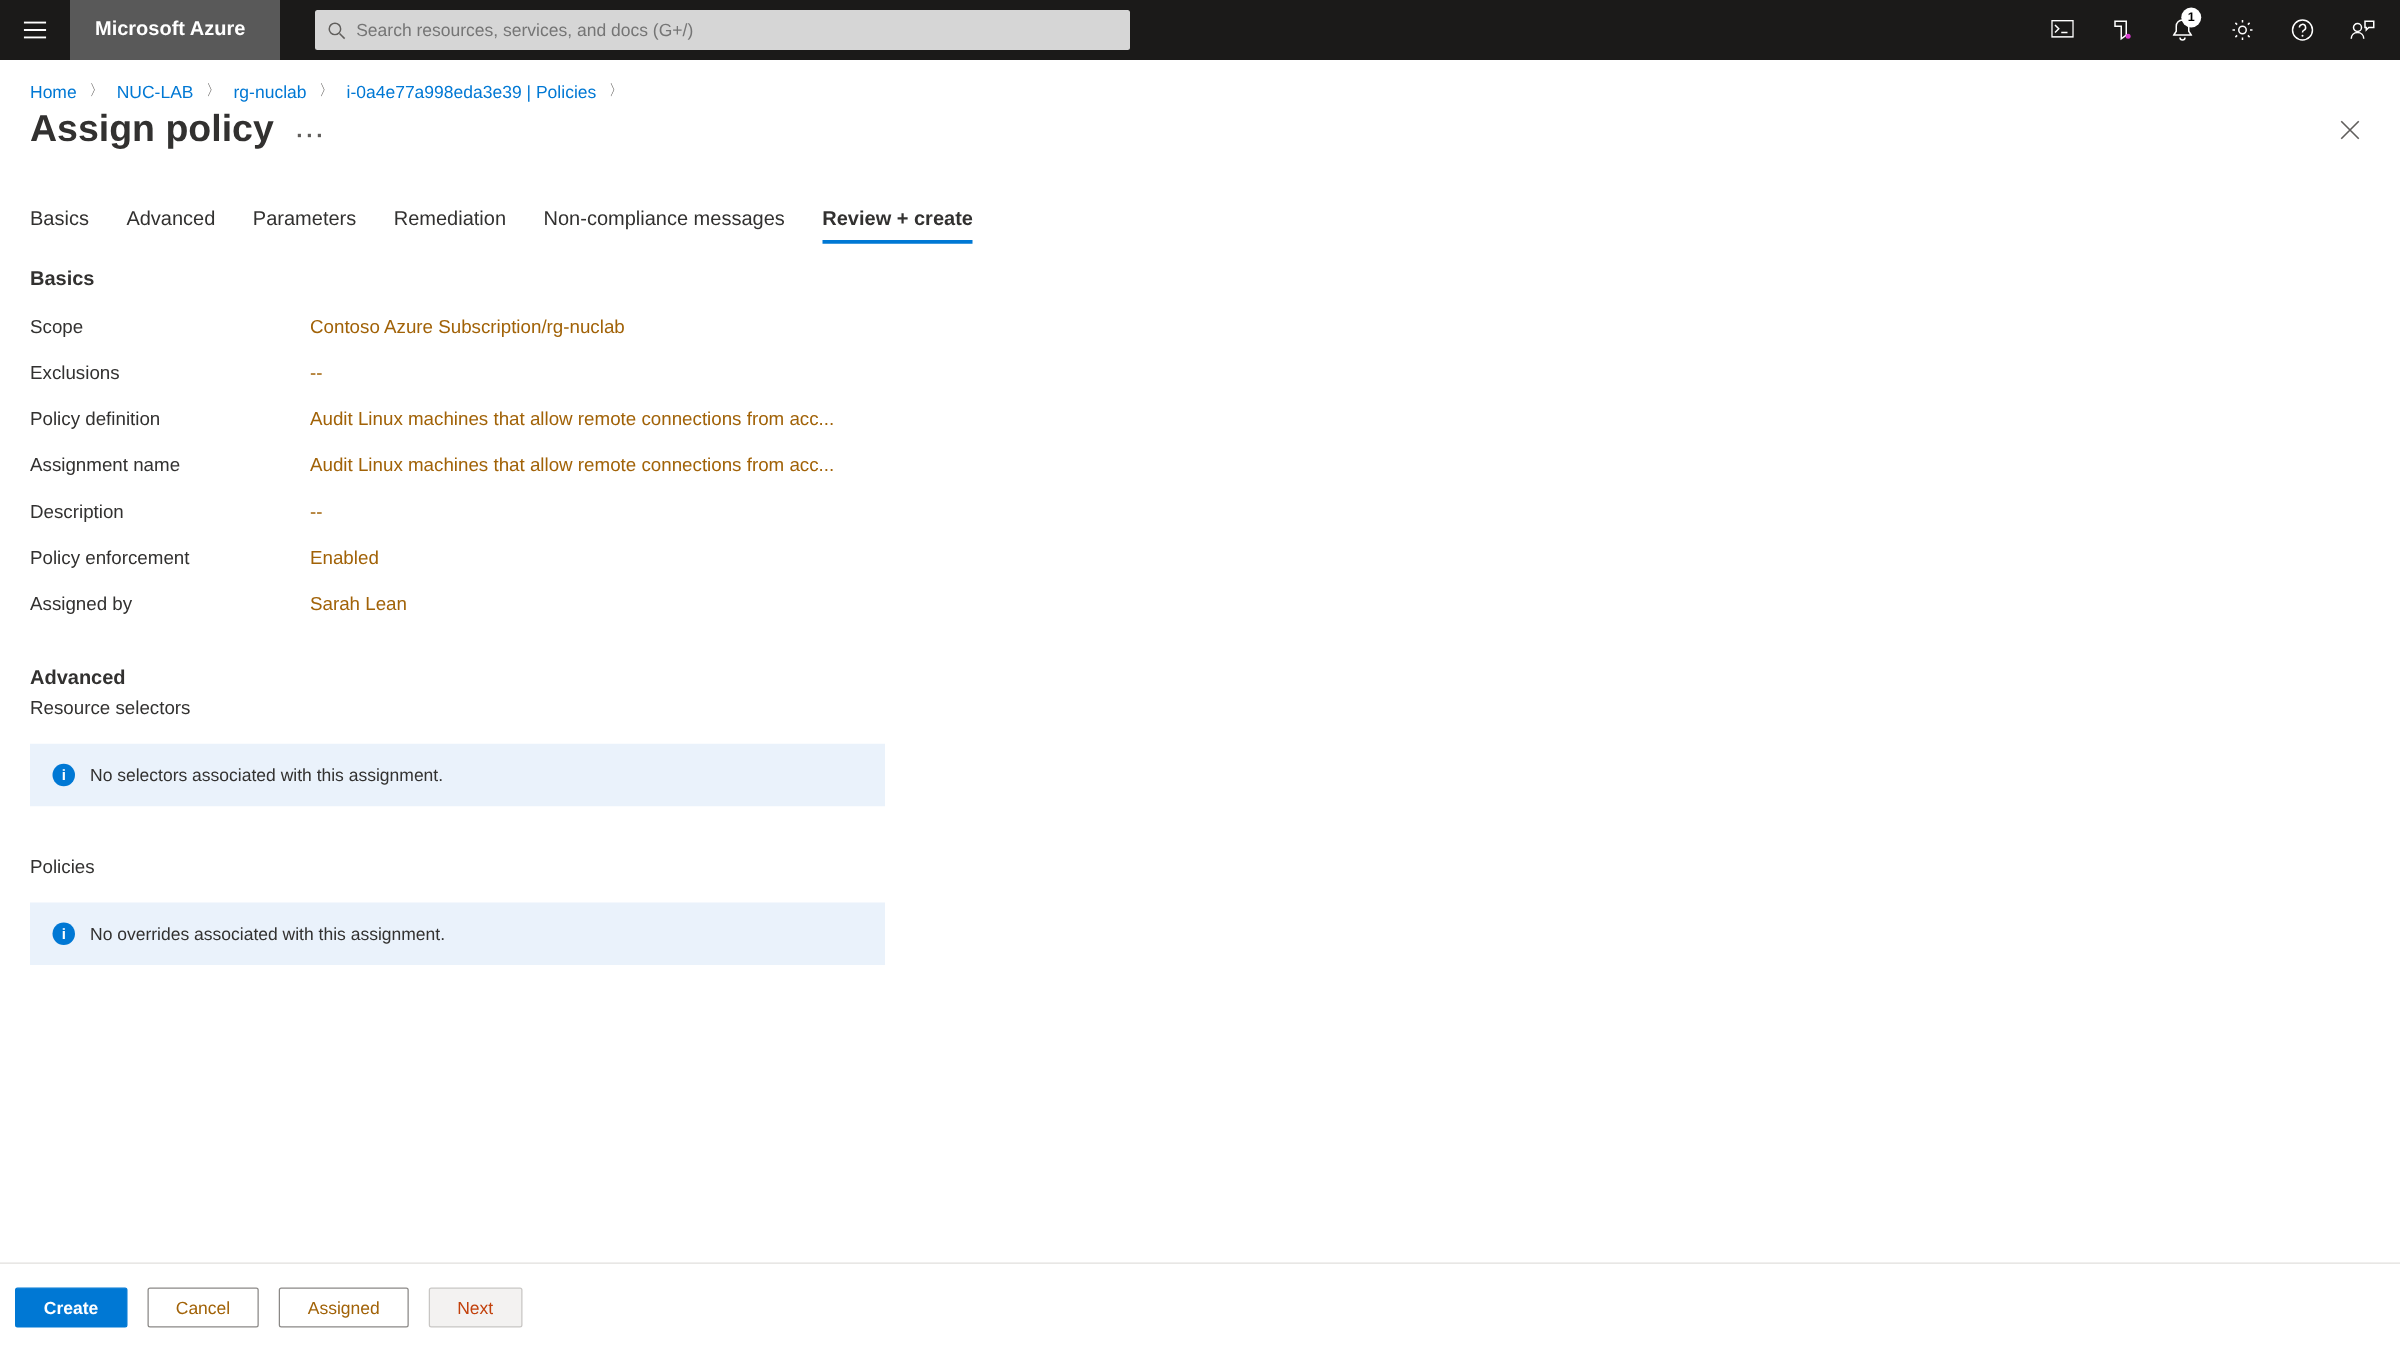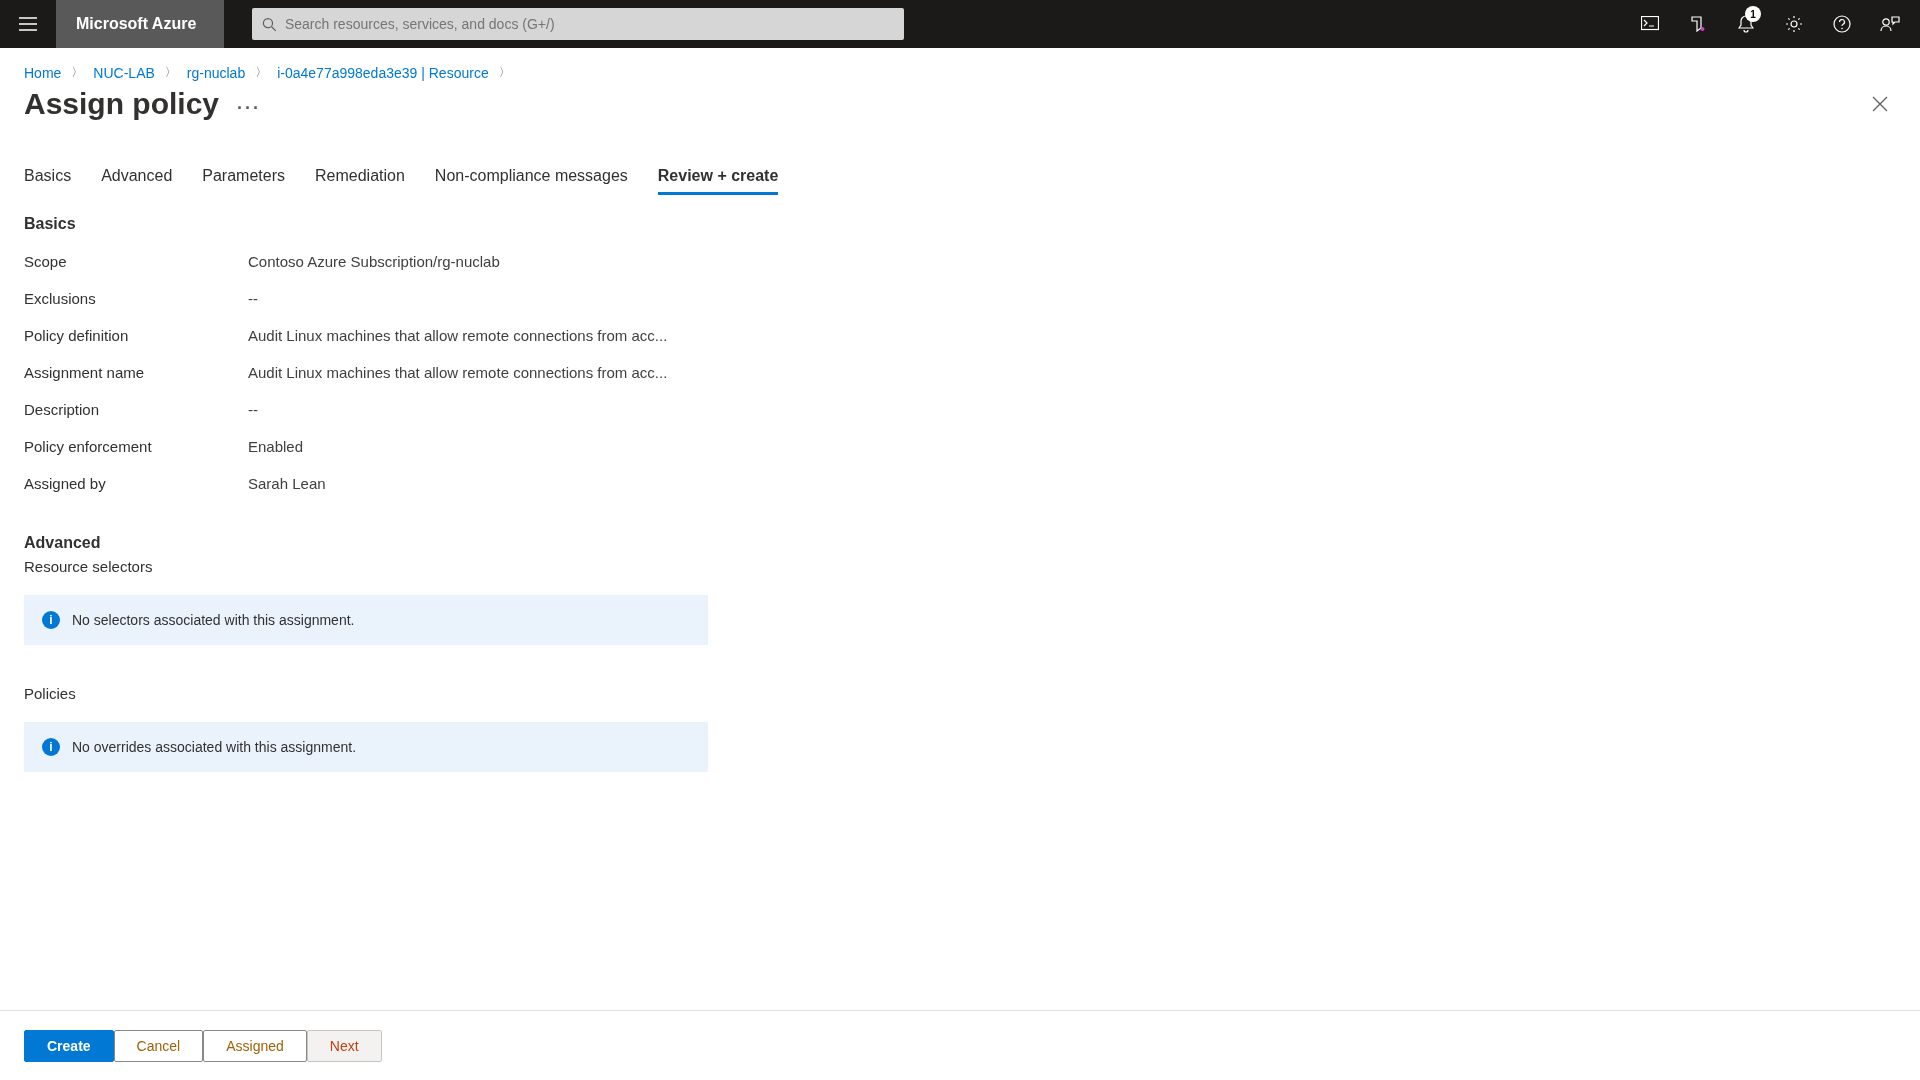--- a/index.html
+++ b/index.html
@@ -42,31 +42,31 @@
   
   .tabs { display: flex; gap: 30px; border-bottom: none; margin-bottom: 20px; }
   .tab { padding: 6px 0 10px 0; font-size: 16px; cursor: pointer; position: relative; }
   .tab.active { font-weight: 600; }
   .tab.active::after { content: ""; position: absolute; left: 0; right: 0; bottom: 0; height: 3px; background: #0078d4; }
 
   
   .section-title { font-weight: 700; font-size: 16px; margin-top: 4px; margin-bottom: 4px; }
   .kv-row { display: flex; margin-top: 20px; font-size: 15px; }
   .kv-key { width: 224px; flex-shrink: 0; color: #323130; }
-  .kv-val { color: #404040; }
+  .kv-val { color: #a16207; }
   .sub-label { font-size: 15px; margin-top: 6px; }
 
   .info-box { background: #eaf2fb; max-width: 684px; display: flex; align-items: center; gap: 12px; padding: 16px 18px; margin-top: 20px; }
   .info-i { width: 18px; height: 18px; border-radius: 50%; background: #0078d4; color: #fff; font-weight: 700; font-size: 12px; display: flex; align-items: center; justify-content: center; flex-shrink: 0; font-style: normal; }
 
   .spacer-lg { height: 38px; }
   .spacer-md { height: 26px; }
 
   
-  .footer { height: 70px; border-top: 1px solid #e1dfdd; display: flex; align-items: center; padding: 0 24px; gap: 0; background: #fff; }
+  .footer { height: 70px; border-top: 1px solid #e1dfdd; display: flex; align-items: center; padding: 0 12px; gap: 16px; background: #fff; }
   .btn { height: 32px; padding: 0 22px; font-size: 14px; border-radius: 2px; cursor: pointer; display: inline-flex; align-items: center; justify-content: center; }
   .btn-primary { background: #0078d4; color: #fff; border: 1px solid #0078d4; font-weight: 600; }
   .btn-secondary { background: #fff; color: #a16207; border: 1px solid #8a8886; }
   .btn-disabled { background: #f3f2f1; color: #c2410c; border: 1px solid #c8c6c4; cursor: not-allowed; }
 
   svg { display: block; }
 </style>
 </head>
 <body>
 
@@ -129,21 +129,21 @@
   </div>
 </div>
 
 <div class="breadcrumb">
   <a>Home</a>
   <span class="bc-sep">〉</span>
   <a>NUC-LAB</a>
   <span class="bc-sep">〉</span>
   <a>rg-nuclab</a>
   <span class="bc-sep">〉</span>
-  <a>i-0a4e77a998eda3e39 | Resource</a>
+  <a>i-0a4e77a998eda3e39 | Policies</a>
   <span class="bc-sep">〉</span>
 </div>
 
 <div class="page-header">
   <div class="page-title">
     <span>Assign policy</span>
     <span class="ellipsis">···</span>
   </div>
   <div class="close-btn">
     <svg width="16" height="16" viewBox="0 0 16 16">

